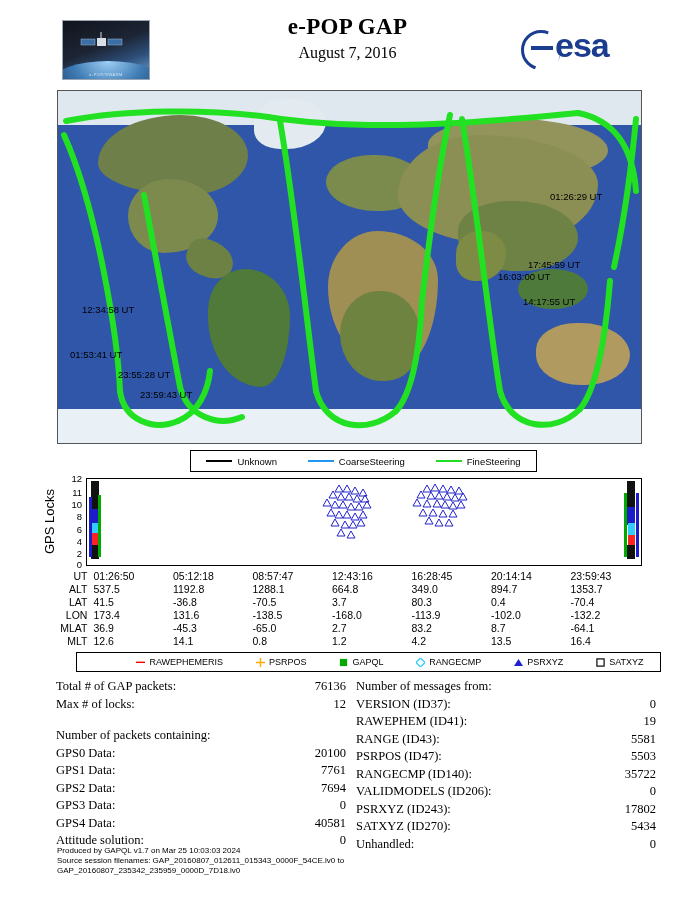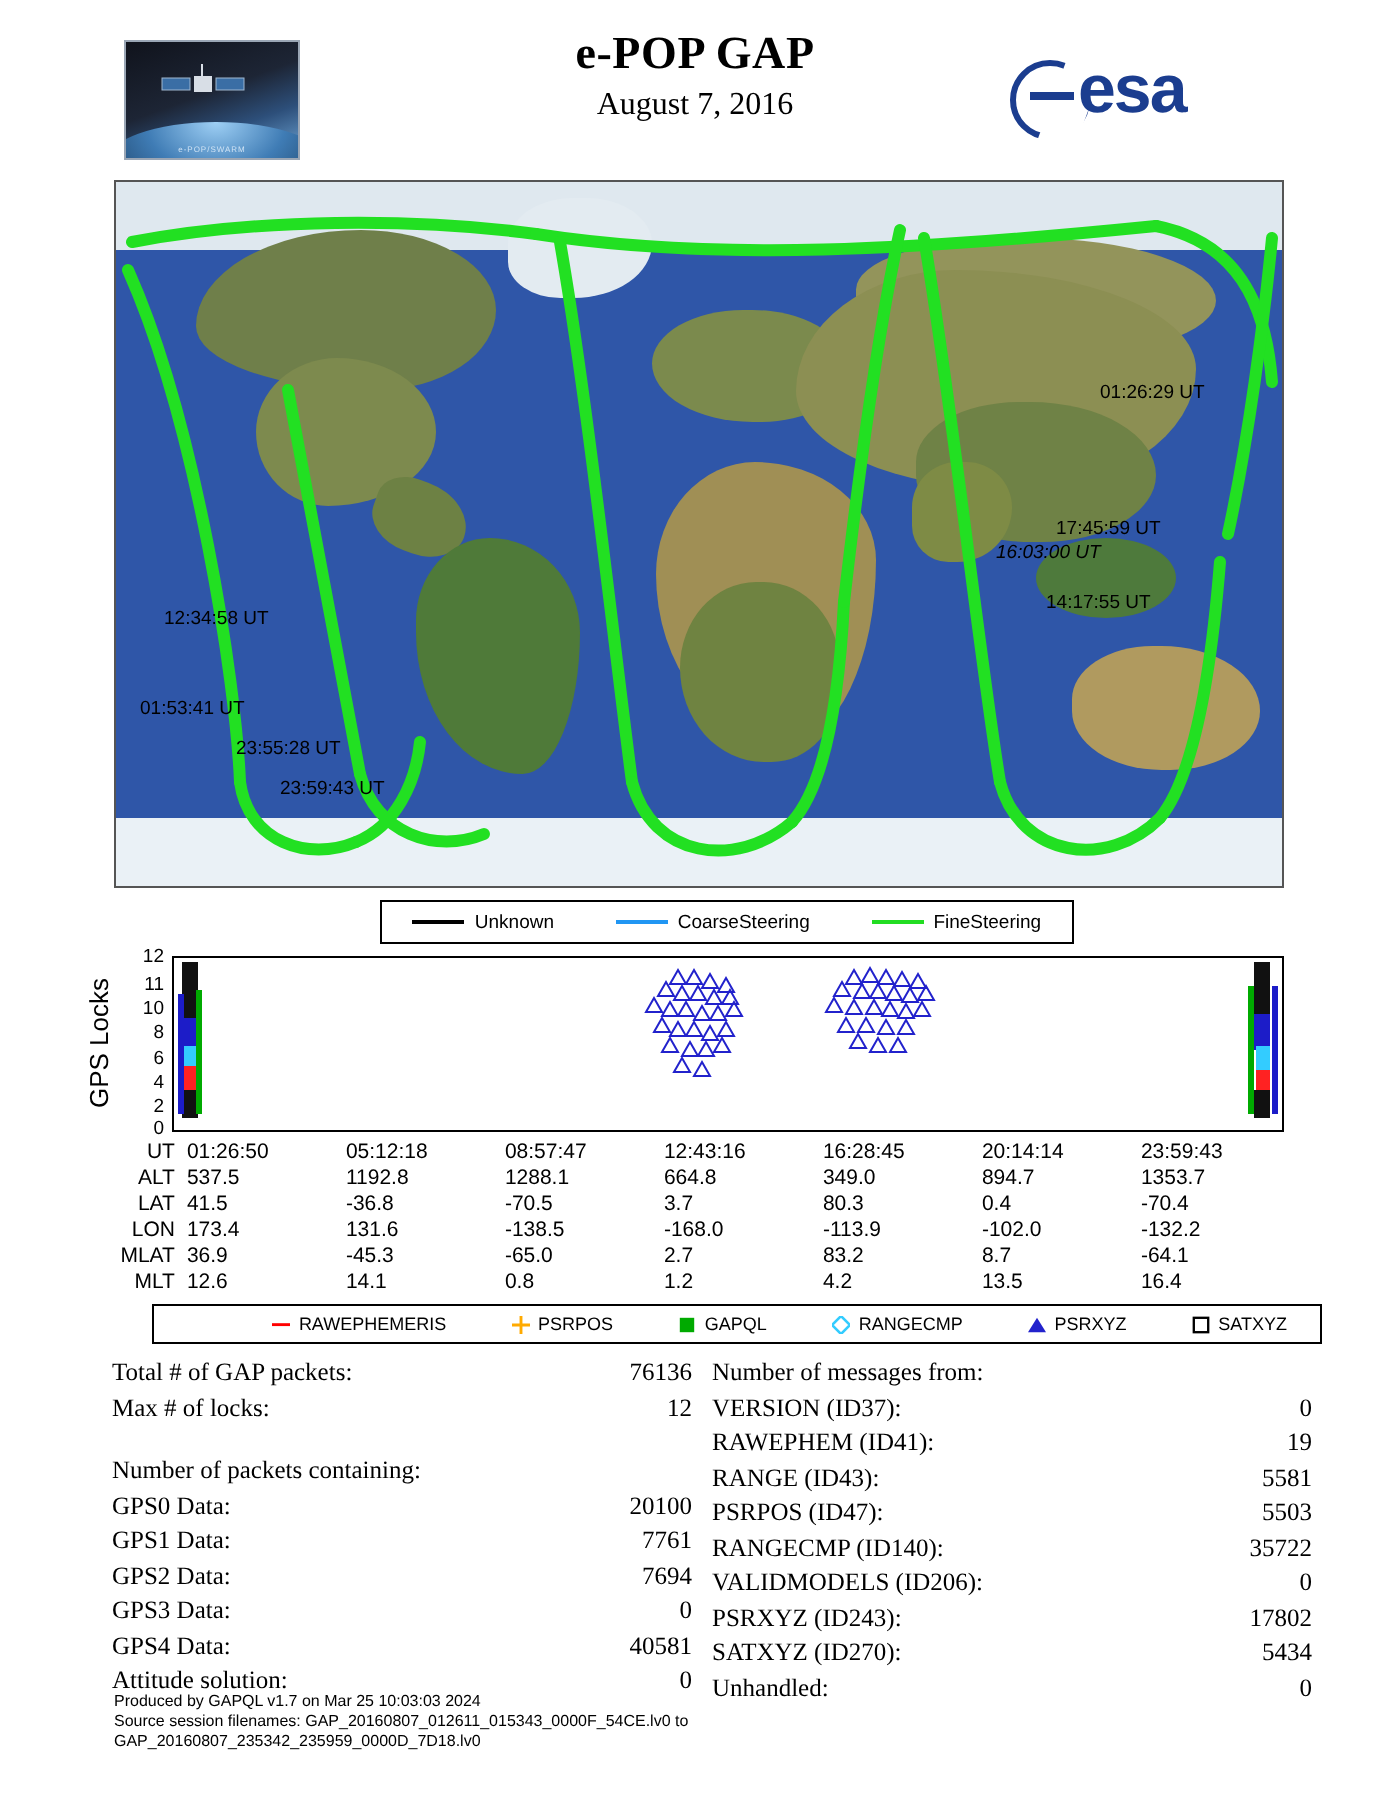--- a/index.html
+++ b/index.html
@@ -37,21 +37,21 @@
   .logo-left .earth{
     position:absolute;left:-10px;bottom:-22px;width:110px;height:40px;
     background:radial-gradient(ellipse at 50% 0%, #9fd0f5 0%, #3f7cb5 45%, #13304f 100%);
     border-radius:50%;
   }
   .logo-left .caption{
     position:absolute;bottom:2px;left:0;right:0;text-align:center;
     font-size:4px;color:#cfe3f5;font-family:"Liberation Sans",sans-serif;letter-spacing:.5px;
   }
   .logo-right{
-    position:absolute;right:78px;top:26px;width:112px;height:46px;
+    position:absolute;right:62px;top:26px;width:112px;height:46px;
   }
   .esa-word{
     position:absolute;left:34px;top:0;font-size:34px;font-weight:bold;color:#1b3d8f;
     font-family:"Liberation Sans",sans-serif;letter-spacing:-1px;
   }
   .esa-mark{
     position:absolute;left:0;top:4px;width:34px;height:34px;border-radius:50%;
     border:3px solid #1b3d8f;
   }
   .esa-mark:after{
@@ -224,21 +224,21 @@
       <path d="M442,300 C452,338 496,344 522,318"></path>
       <path d="M522,318 C540,296 548,240 552,190"></path>
       <path d="M556,176 C566,130 574,70 578,28"></path>
       <path d="M86,104 C96,160 112,240 122,296"></path>
       <path d="M122,296 C130,326 160,336 184,326"></path>
     </g>
   </svg>
 
   <div class="map-label" style="left:492px;top:100px;">01:26:29 UT</div>
   <div class="map-label" style="left:470px;top:168px;">17:45:59 UT</div>
-  <div class="map-label" style="left:440px;top:180px;font-style:italic;">16:03:00 UT</div>
+  <div class="map-label" style="left:440px;top:180px;">16:03:00 UT</div>
   <div class="map-label" style="left:465px;top:205px;">14:17:55 UT</div>
   <div class="map-label" style="left:24px;top:213px;">12:34:58 UT</div>
   <div class="map-label" style="left:12px;top:258px;">01:53:41 UT</div>
   <div class="map-label" style="left:60px;top:278px;">23:55:28 UT</div>
   <div class="map-label" style="left:82px;top:298px;">23:59:43 UT</div>
 </div>
 
 <div class="map-legend">
   <div class="item">
     <span class="swatch" style="background:#000000"></span>

